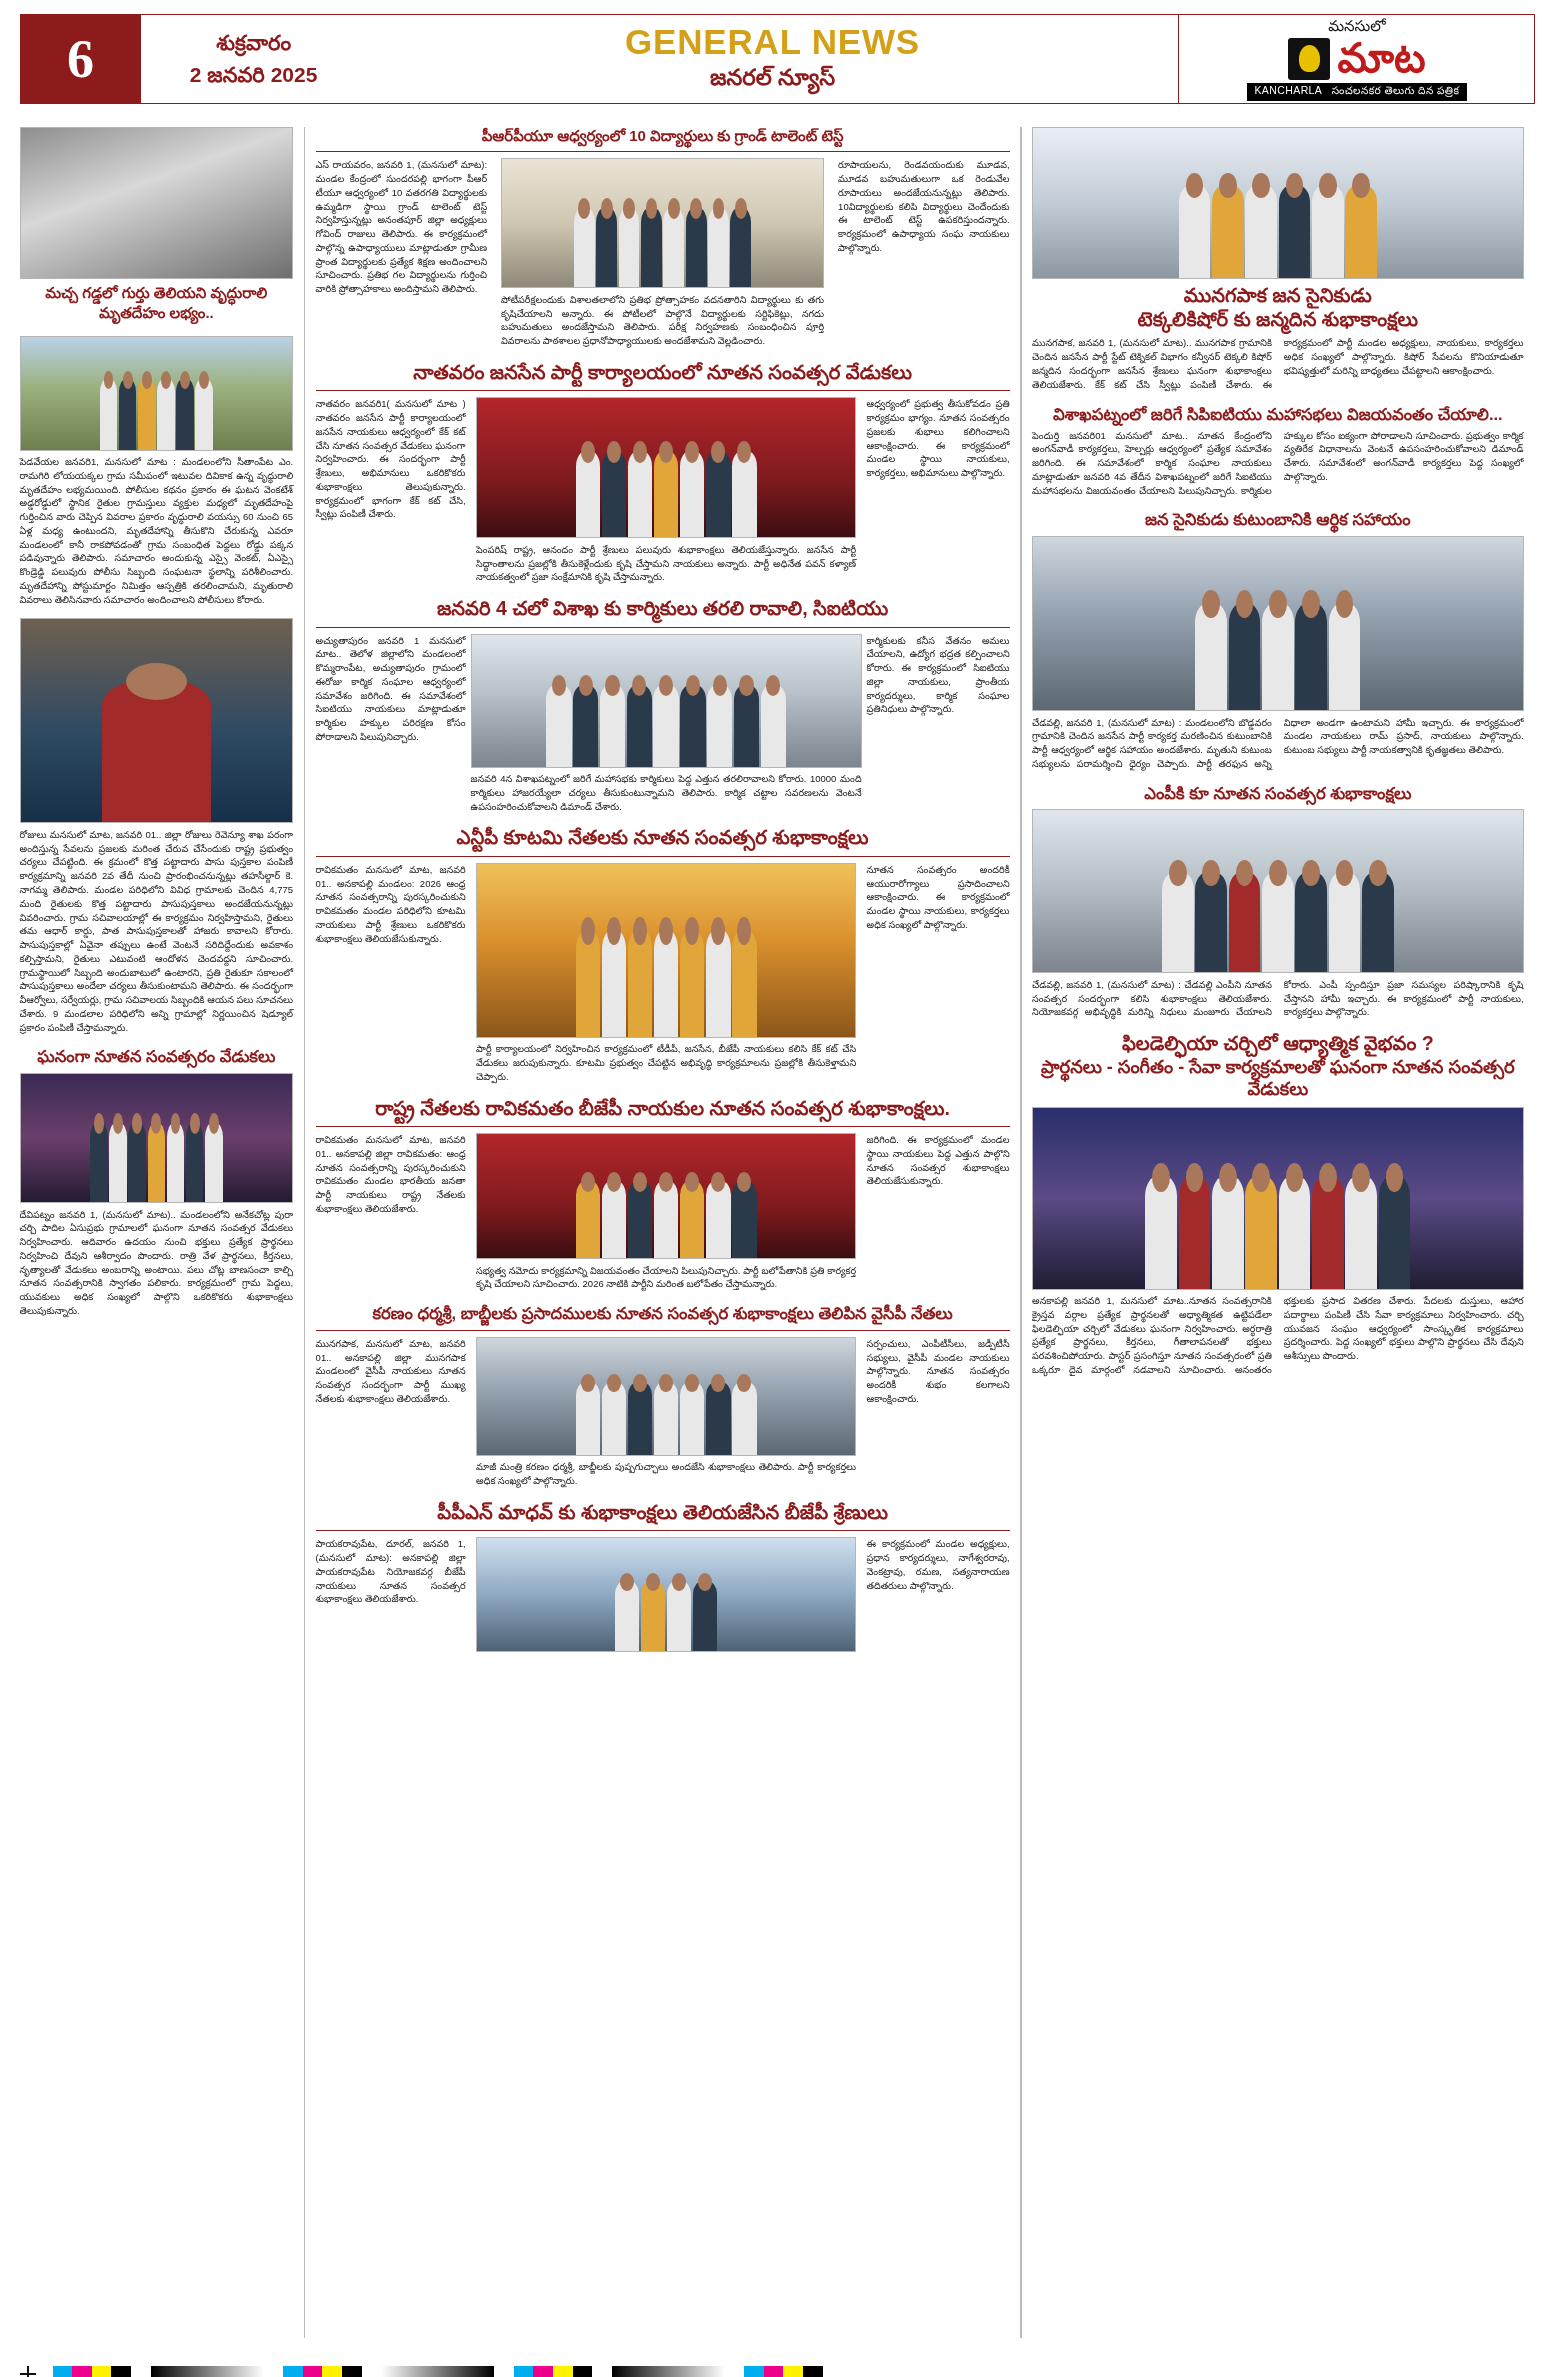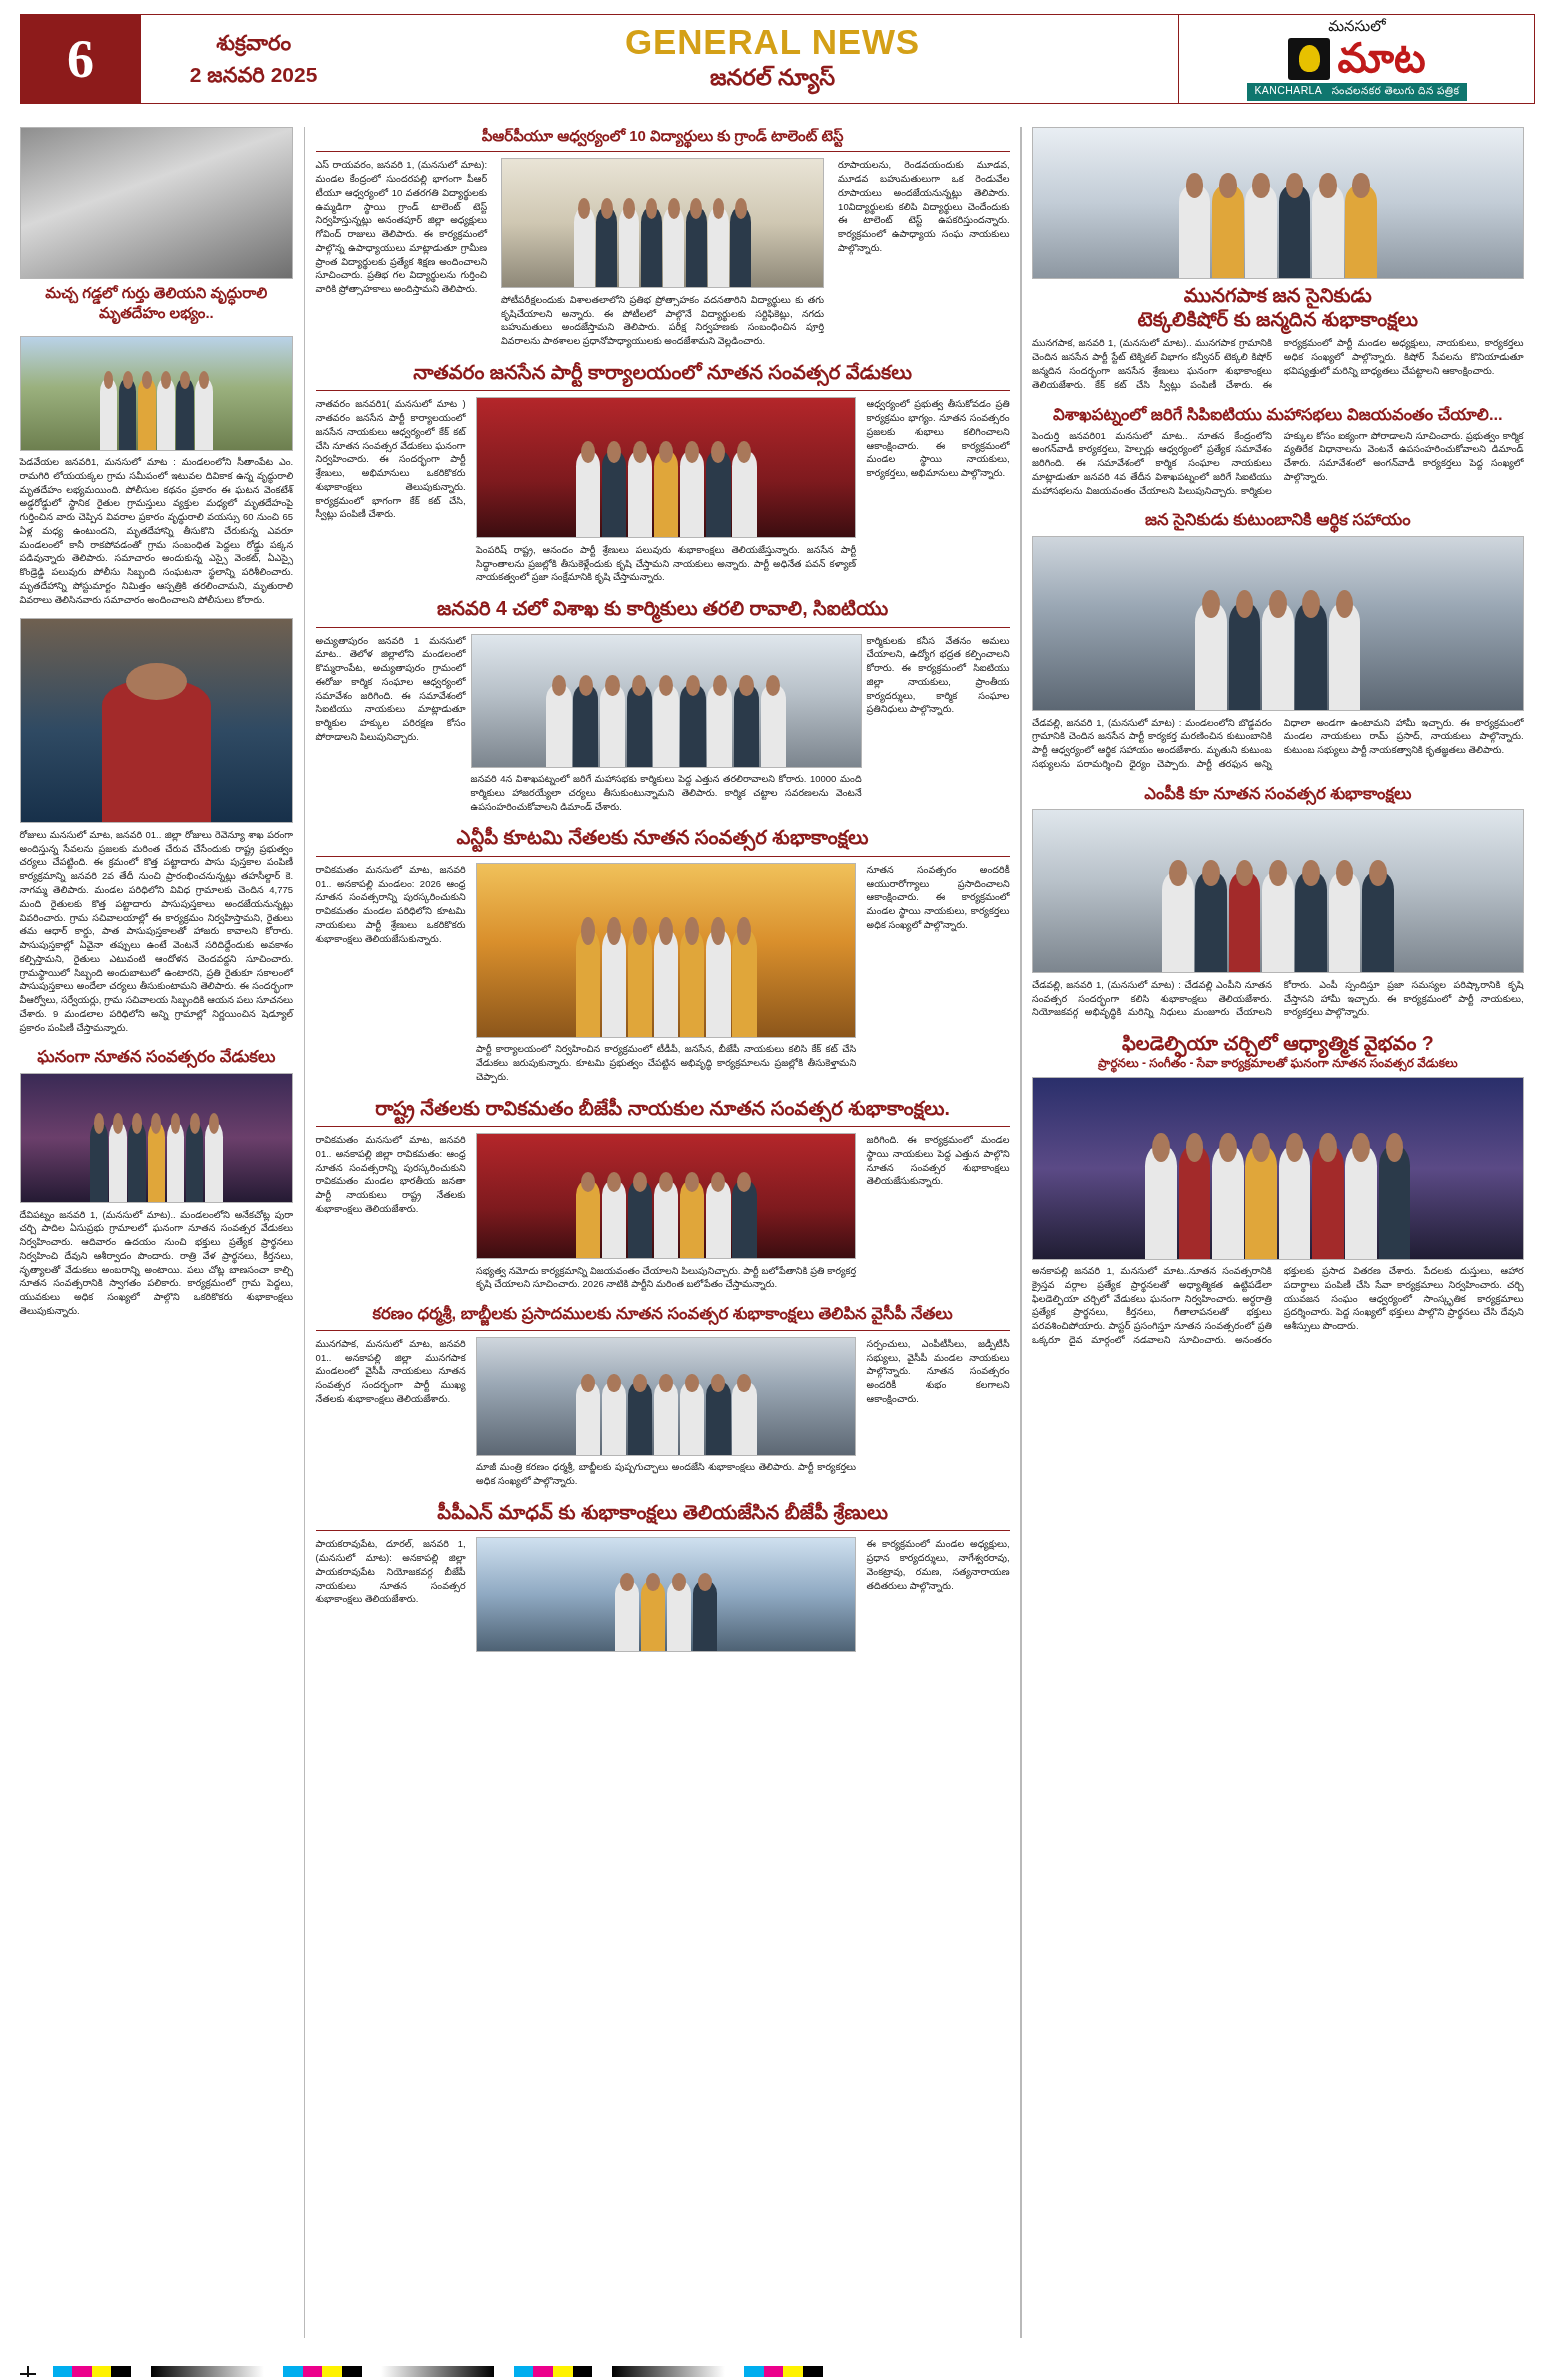--- a/index.html
+++ b/index.html
@@ -9,21 +9,21 @@
   
   .masthead{position:relative;margin:13.5px 19.6px 0 19.6px;height:90px;border:1.5px solid #8d1b1b;box-sizing:border-box;display:flex;align-items:stretch;background:#fff;}
   .mh-page{width:120px;background:#8d1b1b;color:#fff;display:flex;align-items:center;justify-content:center;font-size:54px;font-weight:bold;font-family:"Liberation Serif",serif;}
   .mh-date{width:226px;display:flex;flex-direction:column;align-items:center;justify-content:center;color:#8d1b1b;font-size:21px;line-height:1.5;font-weight:bold;}
   .mh-center{flex:1;display:flex;flex-direction:column;align-items:center;justify-content:center;}
   .mh-center .eng{color:#d4a017;font-size:35px;font-weight:bold;letter-spacing:0.8px;}
   .mh-center .tel{color:#8d1b1b;font-size:22.6px;font-weight:bold;margin-top:3px;}
   .mh-logo{width:331px;border-left:1.5px solid #8d1b1b;display:flex;flex-direction:column;align-items:center;justify-content:center;padding:3px 12px;}
   .mh-logo .l1{font-size:15px;color:#111;}
   .mh-logo .l2{font-size:41px;font-weight:bold;color:#c01a1a;line-height:1;}
-  .mh-logo .l3{background:#0f766e;color:#fff;font-size:10.5px;padding:1.5px 7.5px;margin-top:3px;letter-spacing:0.4px;}
+  .mh-logo .l3{background:#000000;color:#fff;font-size:10.5px;padding:1.5px 7.5px;margin-top:3px;letter-spacing:0.4px;}
   .logo-row{display:flex;align-items:center;gap:7.5px;}
   .logo-mark{width:42px;height:42px;background:#111;border-radius:3px;position:relative;overflow:hidden;}
   .logo-mark:after{content:"";position:absolute;left:10.5px;top:7.5px;width:21px;height:27px;background:#e7c100;border-radius:50% 50% 40% 40%;}
 
   
   .content{position:absolute;left:19.6px;top:113px;right:19.6px;bottom:53px;display:flex;gap:0;}
   .colA{width:284px;padding-right:10.5px;box-sizing:border-box;}
   .vrule{width:1.5px;background:#b9b9b9;margin:0 0;}
   .colB{width:715px;padding:0 10.5px;box-sizing:border-box;}
   .colC{width:502px;padding-left:10.5px;box-sizing:border-box;}
@@ -400,21 +400,21 @@
               <span class="p"></span>
               <span class="p w"></span>
               <span class="p"></span>
             </div>
         </div>
         <div class="body-text tiny cols2 mt6">చేడవల్లి, జనవరి 1, (మనసులో మాట) : చేడవల్లి ఎంపీని నూతన సంవత్సర సందర్భంగా కలిసి శుభాకాంక్షలు తెలియజేశారు. నియోజకవర్గ అభివృద్ధికి మరిన్ని నిధులు మంజూరు చేయాలని కోరారు. ఎంపీ స్పందిస్తూ ప్రజా సమస్యల పరిష్కారానికి కృషి చేస్తానని హామీ ఇచ్చారు. ఈ కార్యక్రమంలో పార్టీ నాయకులు, కార్యకర్తలు పాల్గొన్నారు.</div>
       </div>
 
       <div class="art">
         <div class="hl mid">ఫిలడెల్ఫియా చర్చిలో ఆధ్యాత్మిక వైభవం ?</div>
-        <div class="hl sm" style="font-size:12px;">ప్రార్థనలు - సంగీతం - సేవా కార్యక్రమాలతో ఘనంగా నూతన సంవత్సర వేడుకలు</div>
+        <div class="hl sm" style="font-size:18px;">ప్రార్థనలు - సంగీతం - సేవా కార్యక్రమాలతో ఘనంగా నూతన సంవత్సర వేడుకలు</div>
         <div class="photo ph-church" style="height:181px;margin-top:6px">
           <div class="people">
               <span class="p w"></span>
               <span class="p r"></span>
               <span class="p w"></span>
               <span class="p s"></span>
               <span class="p w"></span>
               <span class="p r"></span>
               <span class="p w"></span>
               <span class="p"></span>

